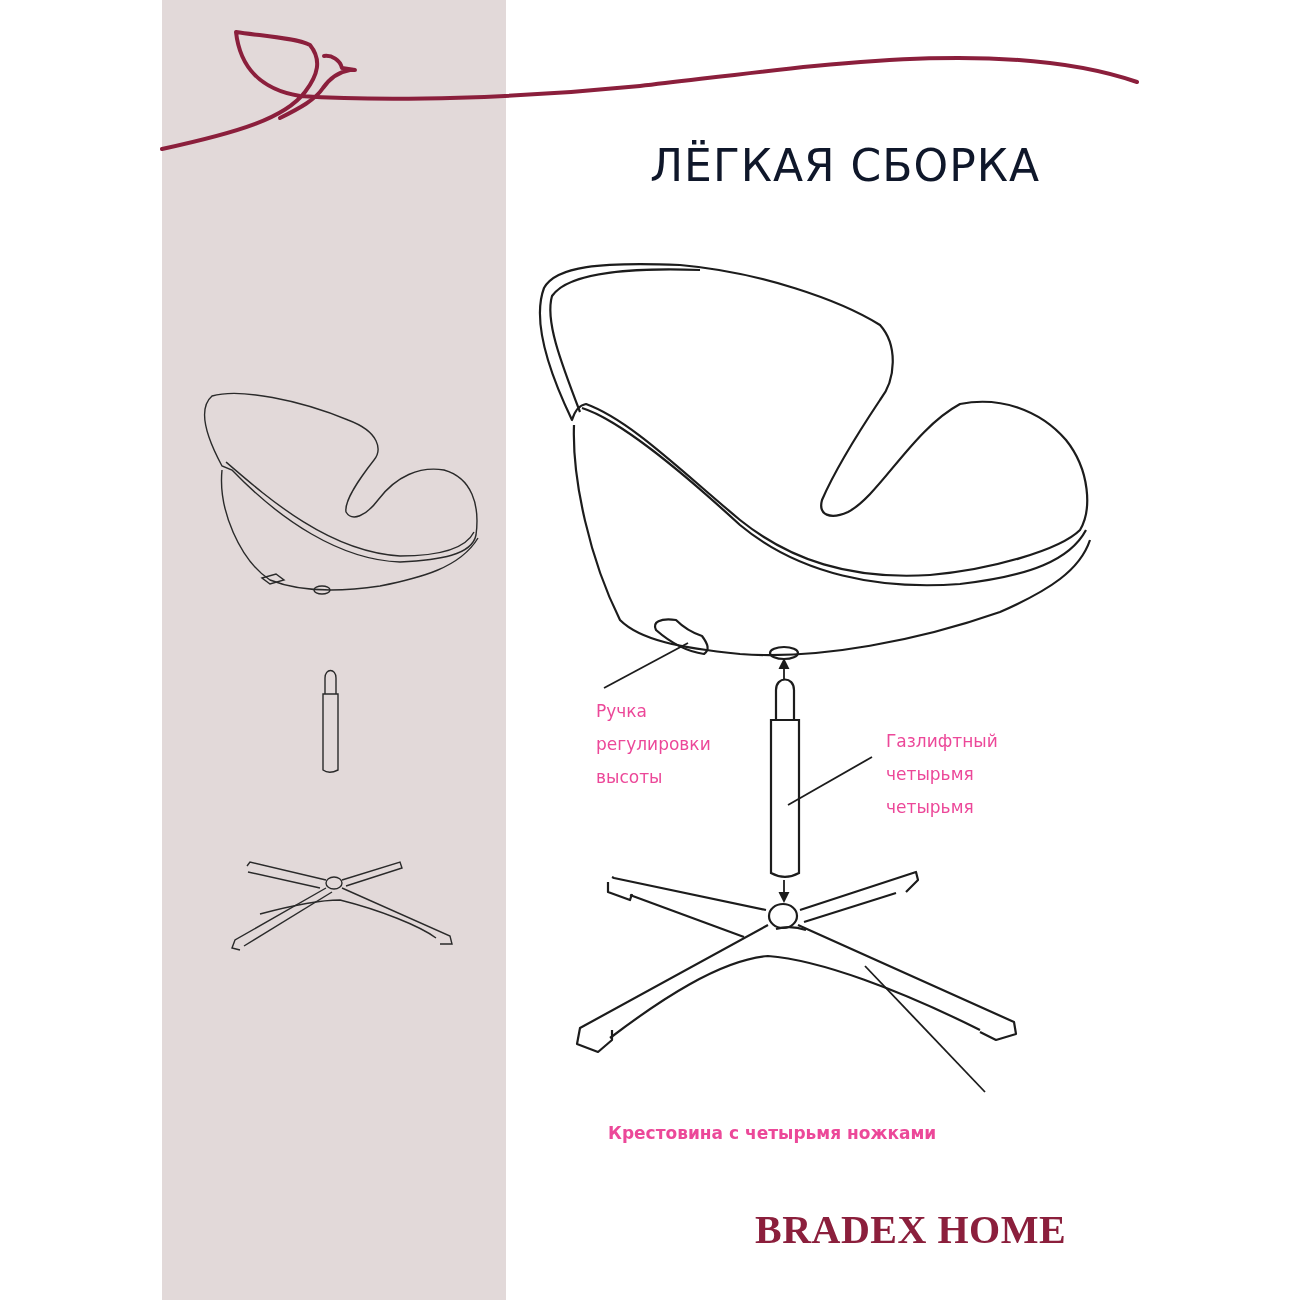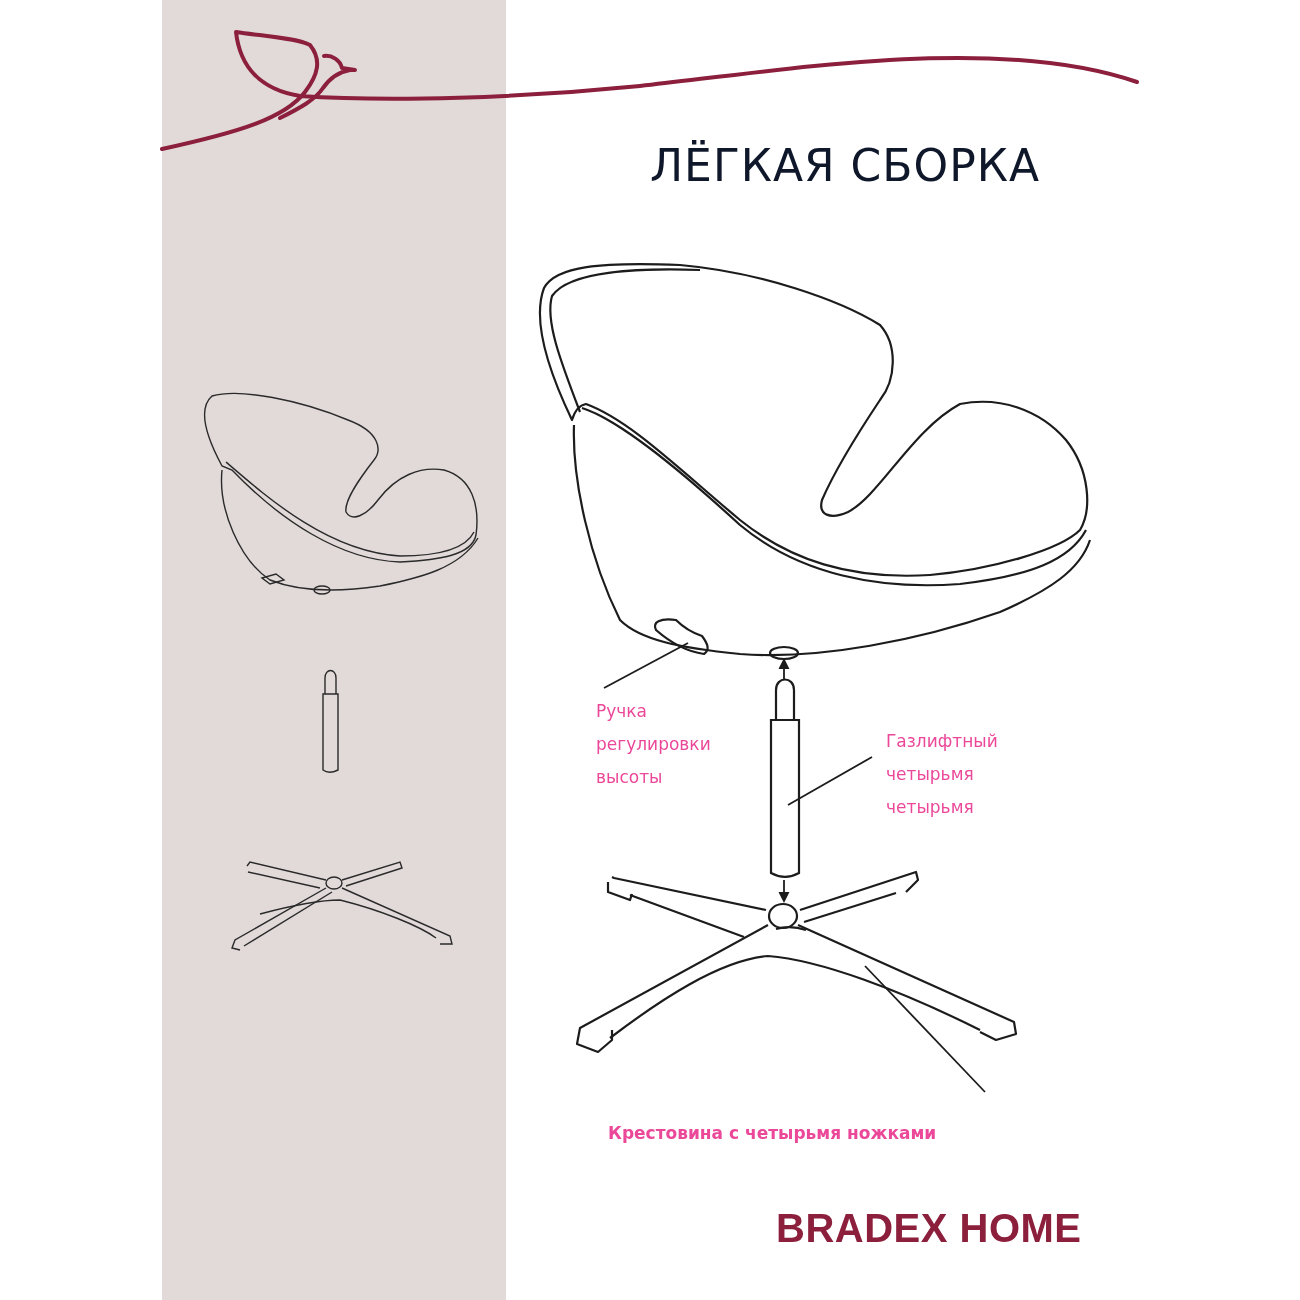--- a/index.html
+++ b/index.html
@@ -28,22 +28,22 @@
     .label {
       position: absolute; color: #ec4899;
       font-size: 17px; line-height: 33px;
       white-space: nowrap;
     }
     .label span { display: block; }
     .lbl-handle { left: 596px; top: 695px; }
     .lbl-gas { left: 886px; top: 725px; }
     .lbl-base { left: 608px; top: 1117px; font-weight: bold; }
     .brand {
-      position: absolute; left: 776px; top: 1206px;
-      font-family: Liberation Sans, sans-serif;
+      position: absolute; left: 755px; top: 1206px;
+      font-family: Liberation Serif, serif;
       font-weight: bold; font-size: 40px;
       color: var(--brand, #8b1f3c);
       letter-spacing: 0.5px; white-space: nowrap;
     }
   </style>
 </head>
 <body style="--panel: #e2d9d9; --brand: #8b1f3c;">
 
 <div class="panel"></div>
 

